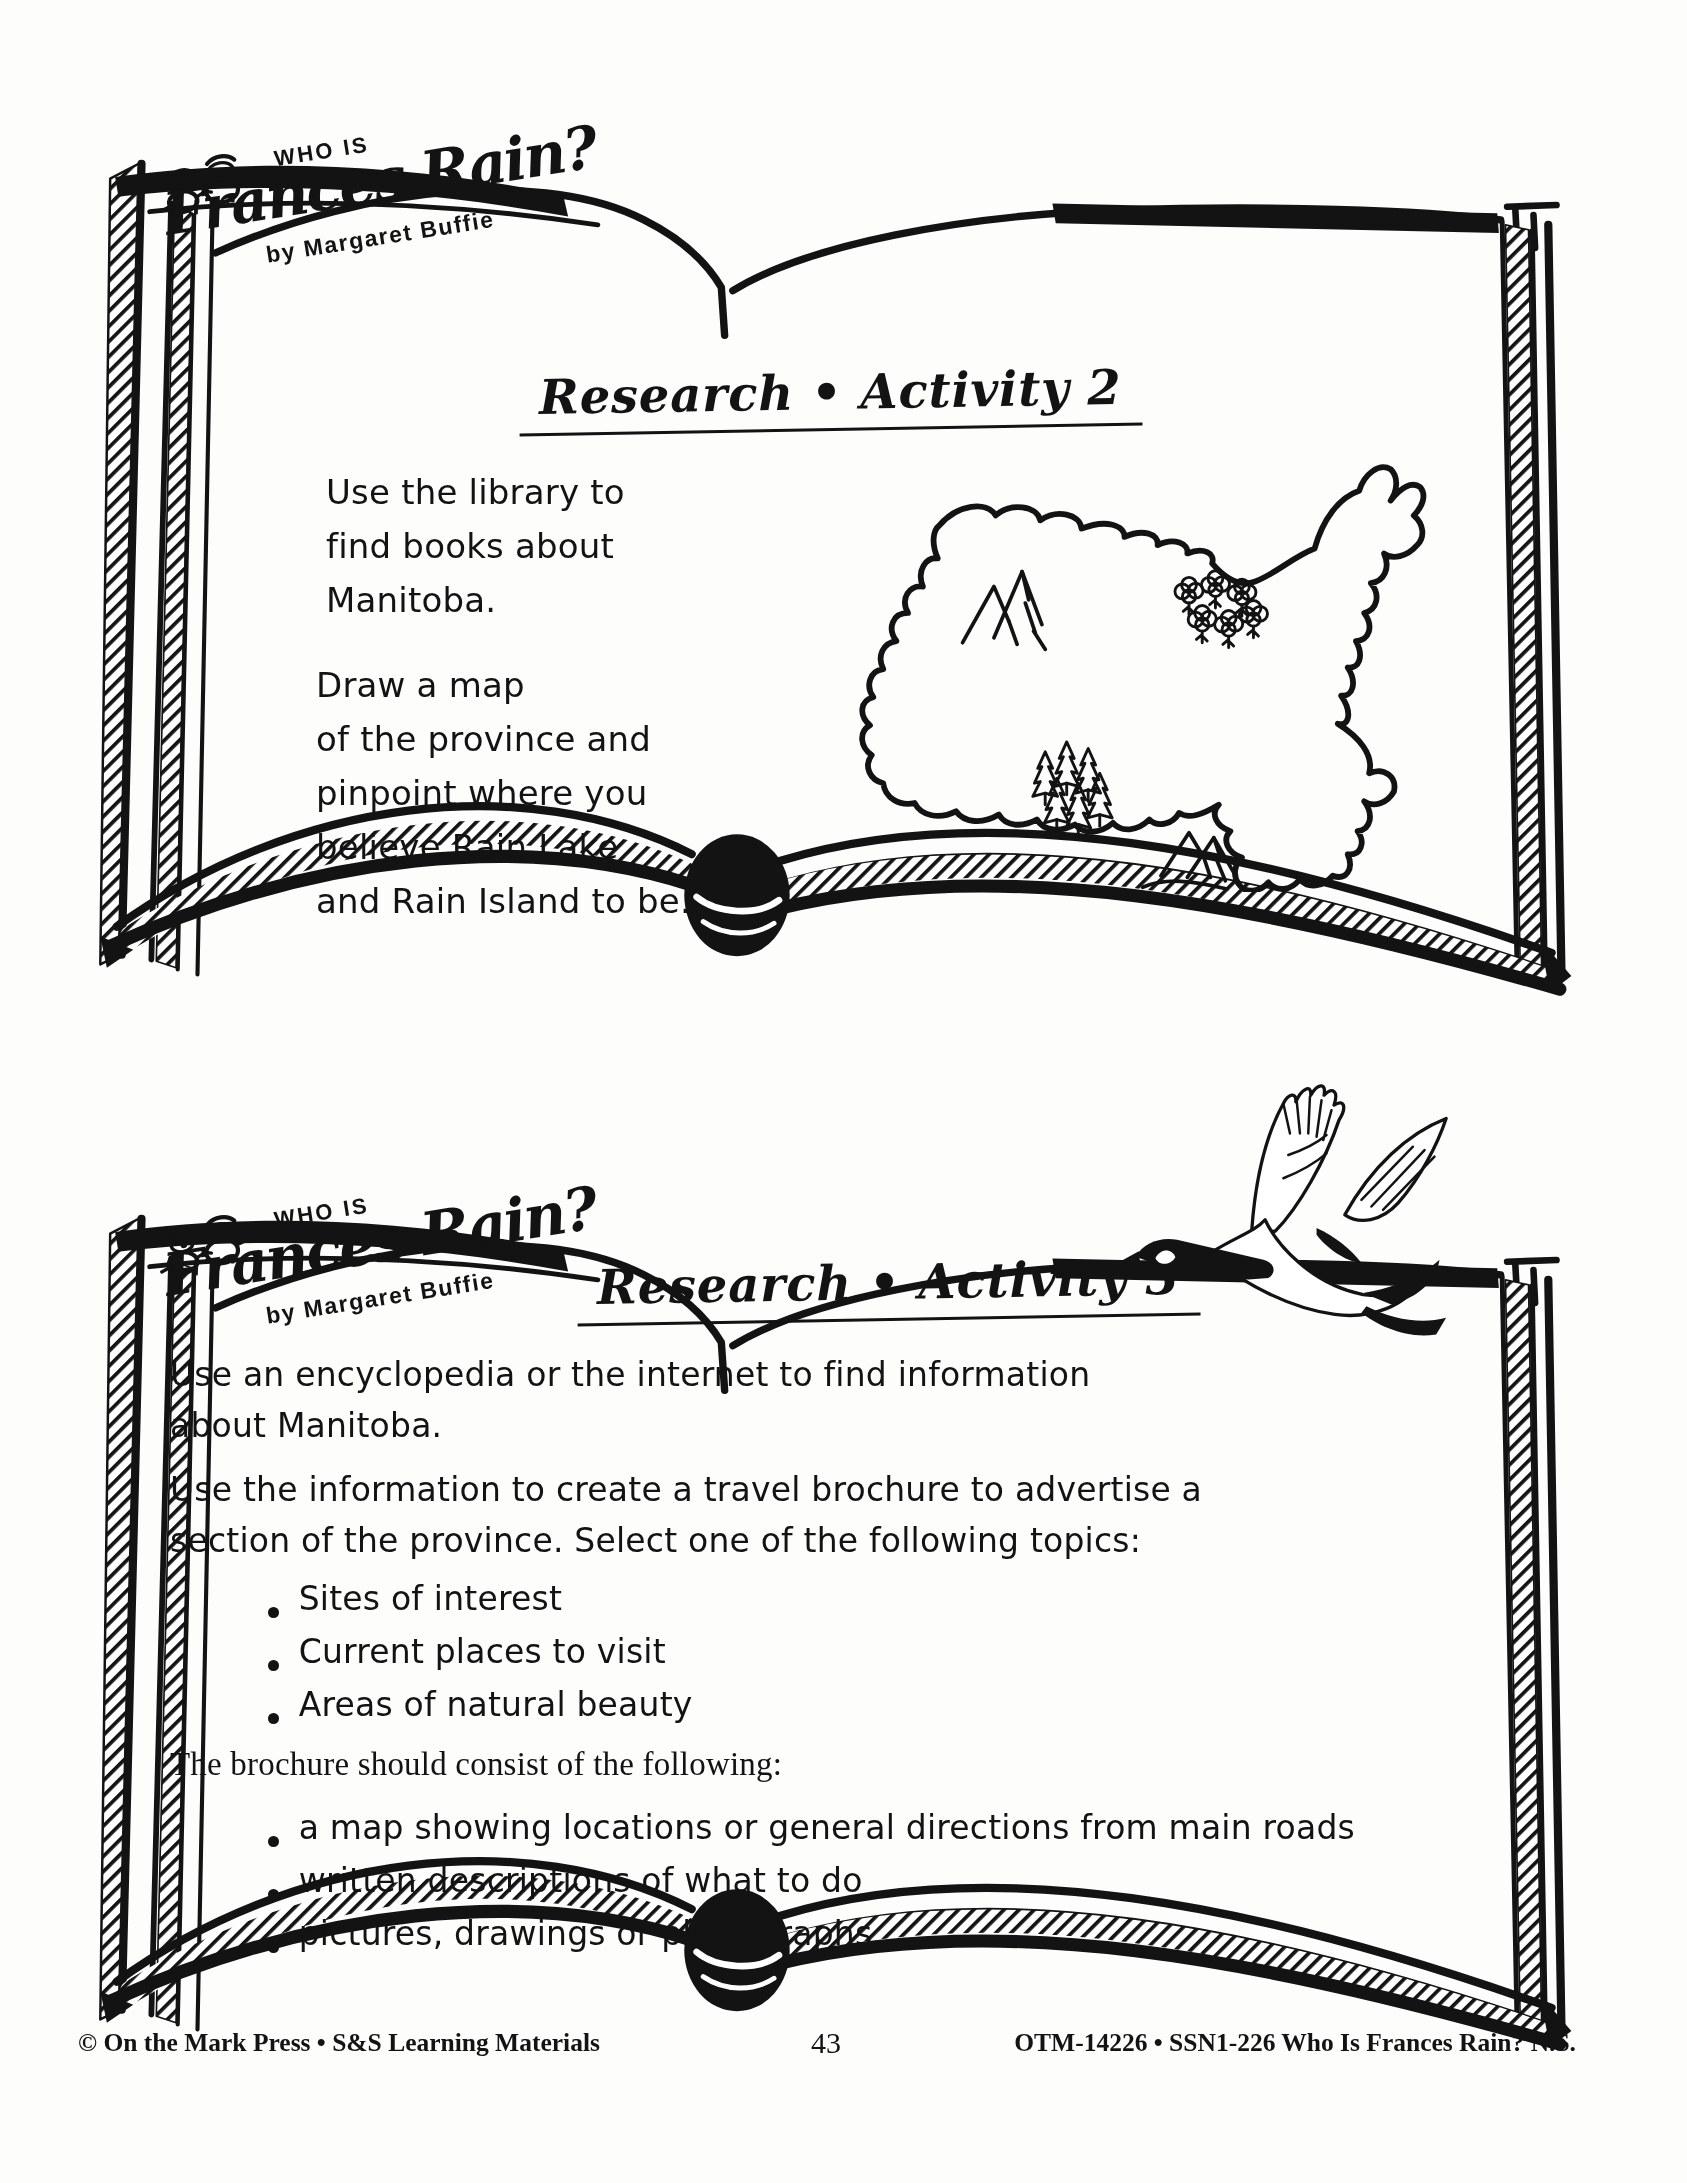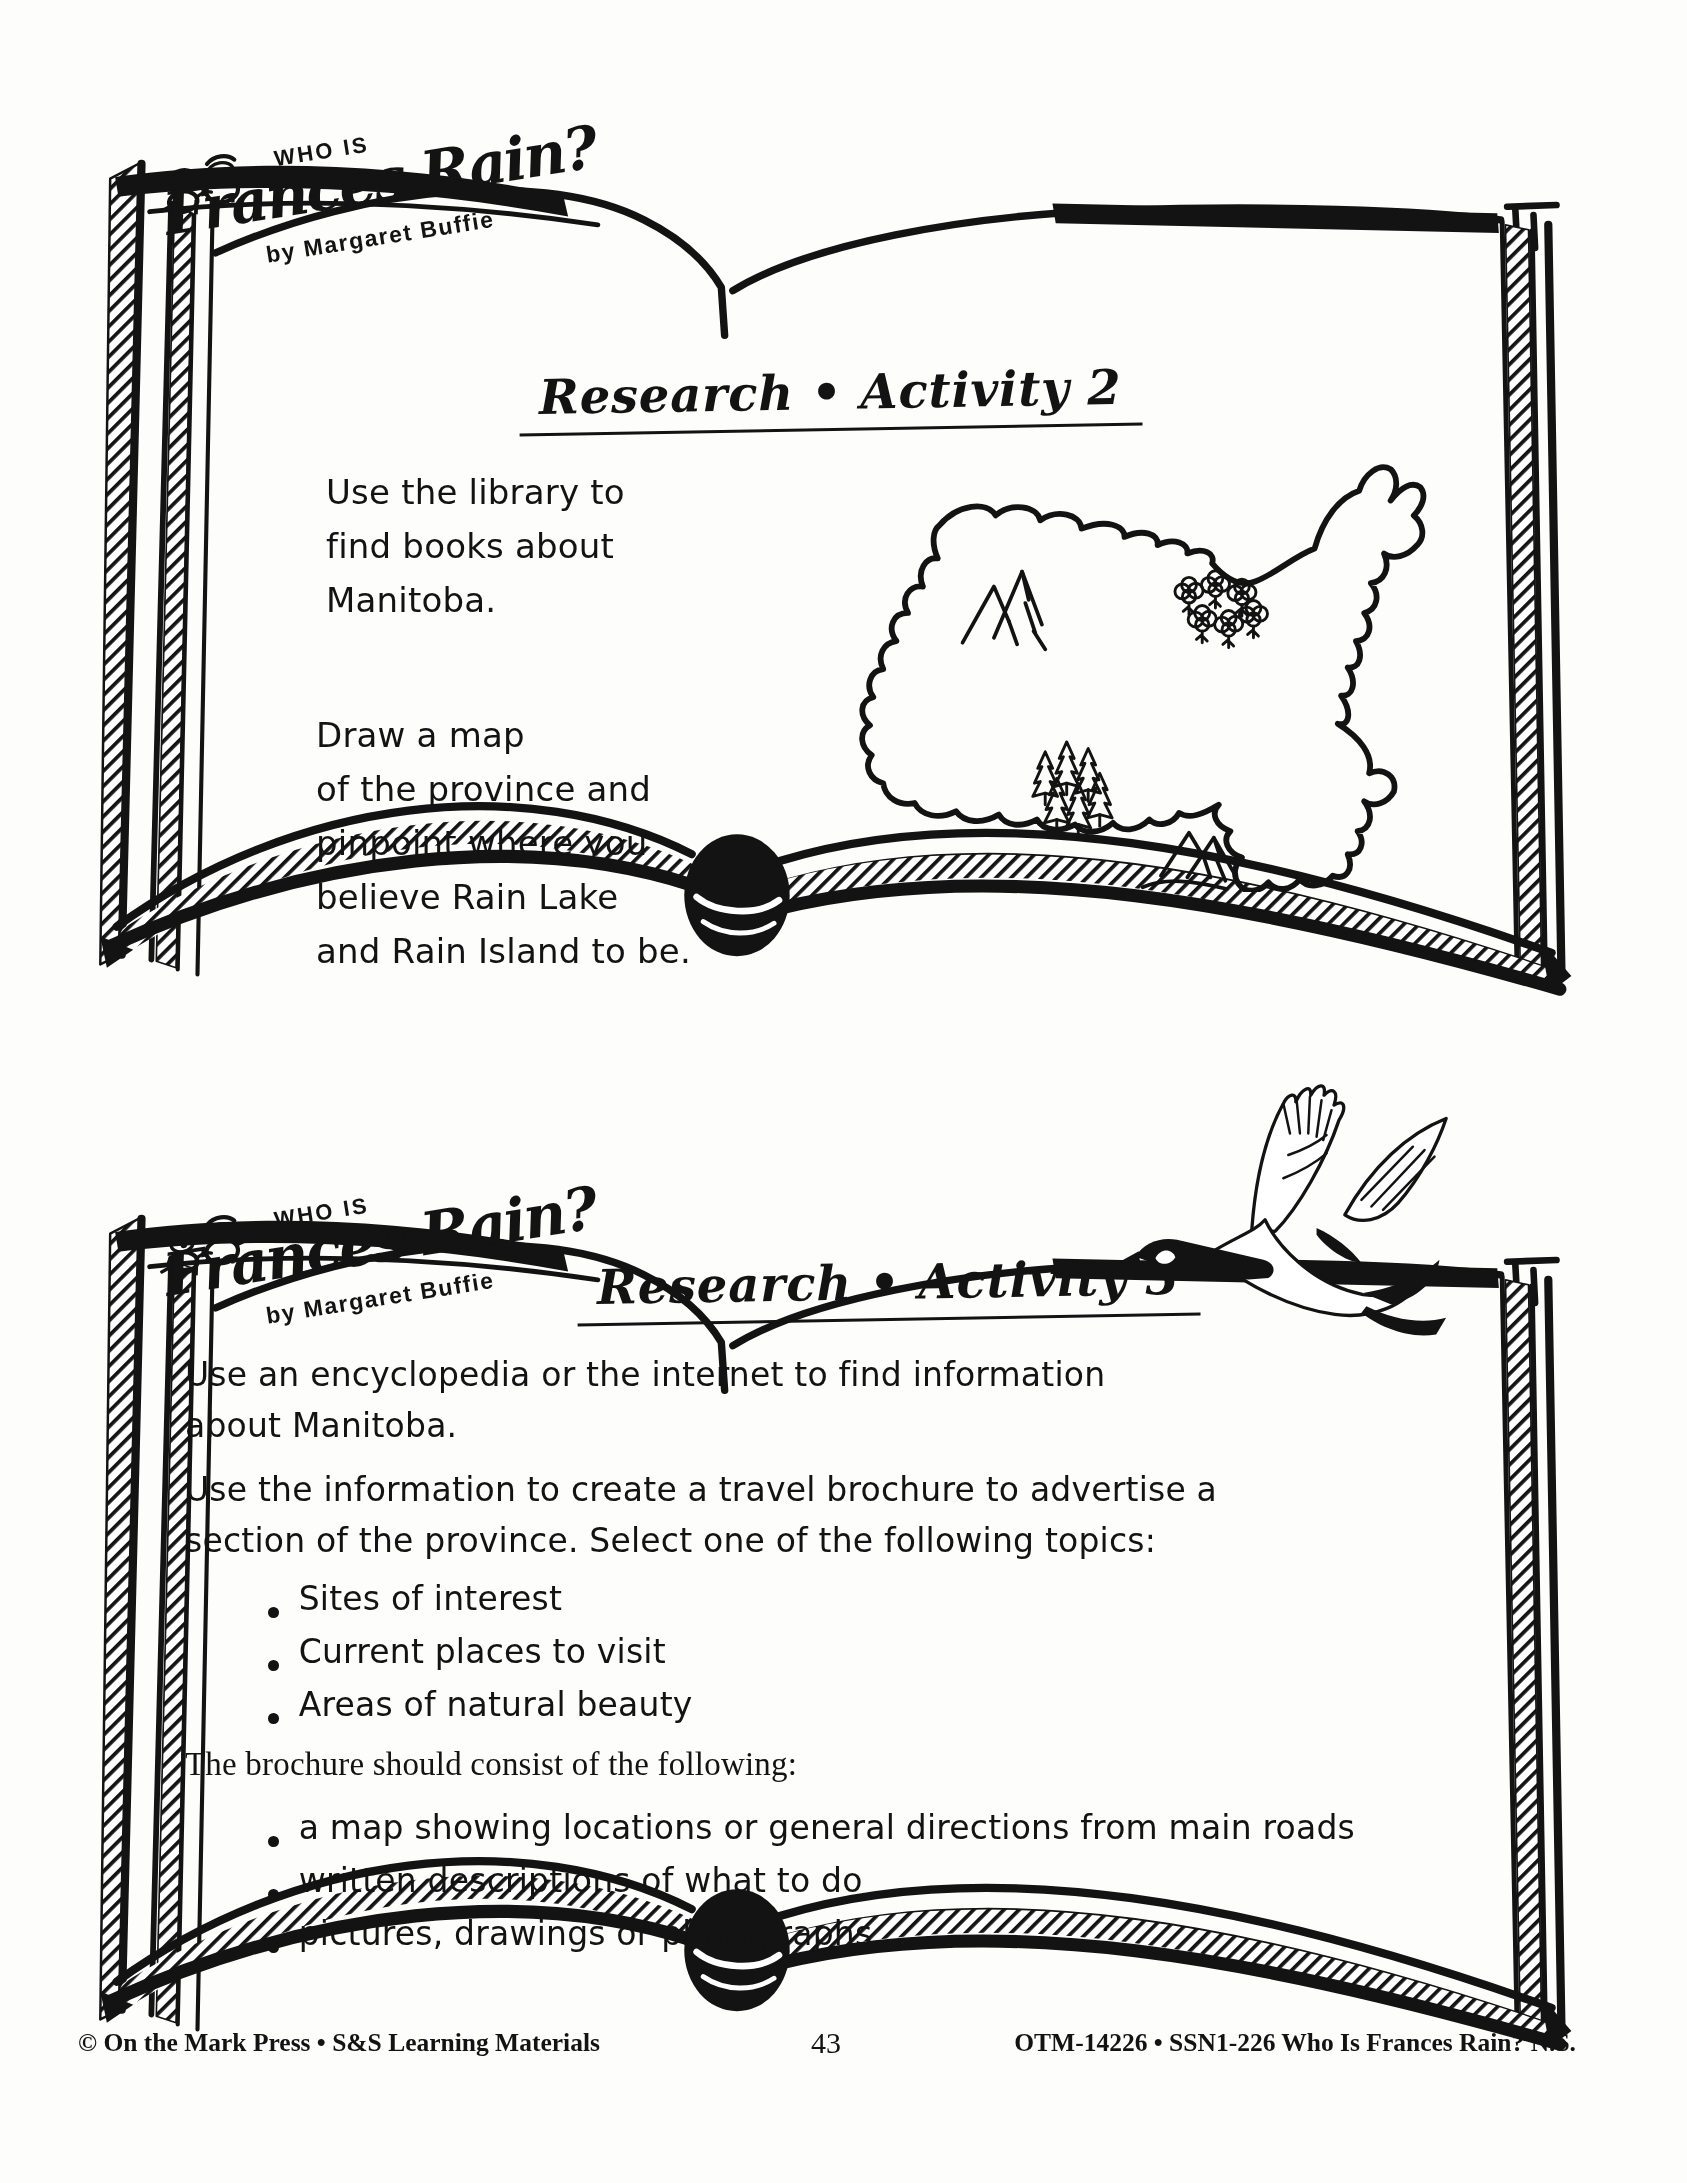--- a/index.html
+++ b/index.html
@@ -21,22 +21,22 @@
   
   .heading-wrap{position:absolute;text-align:center;margin-top:24px;}
   .activity-heading{display:inline-block;font:italic 700 48px "DejaVu Serif",serif;letter-spacing:0.8px;
                     border-bottom:3.3px solid #131313;padding:0 20px 8.2px;transform:rotate(-1deg);white-space:nowrap;}
   #book-top .heading-wrap{left:346px;top:262px;width:774px;}
   #book-bottom .heading-wrap{left:445px;top:97px;width:692px;}
 
   
   .body-text{position:absolute;margin:0;font-size:34px;line-height:54px;letter-spacing:0.2px;white-space:pre-line;}
   #book-top .p1{left:229px;top:387px;}
-  #book-top .p2{left:219px;top:630px;}
-  #book-bottom .body-text{font-size:33px;line-height:51px;margin-left:15px;}
+  #book-top .p2{left:219px;top:580px;}
+  #book-bottom .body-text{font-size:33px;line-height:51px;}
   #book-bottom .p1{left:73px;top:216px;}
   #book-bottom .p2{left:73px;top:331px;}
   #book-bottom .p3{left:73px;top:606px;font-family:Liberation Serif, serif;}
 
   ul.bullets{position:absolute;list-style:none;margin:0;padding:0;}
   #book-bottom .list1{left:171px;top:432px;}
   #book-bottom .list2{left:171px;top:661px;}
   ul.bullets li{display:flex;align-items:flex-end;height:53px;font-size:33px;letter-spacing:0.2px;}
   .dot{width:10.7px;height:10.7px;border-radius:50%;background:#131313;margin-right:20px;flex:none;}
 

